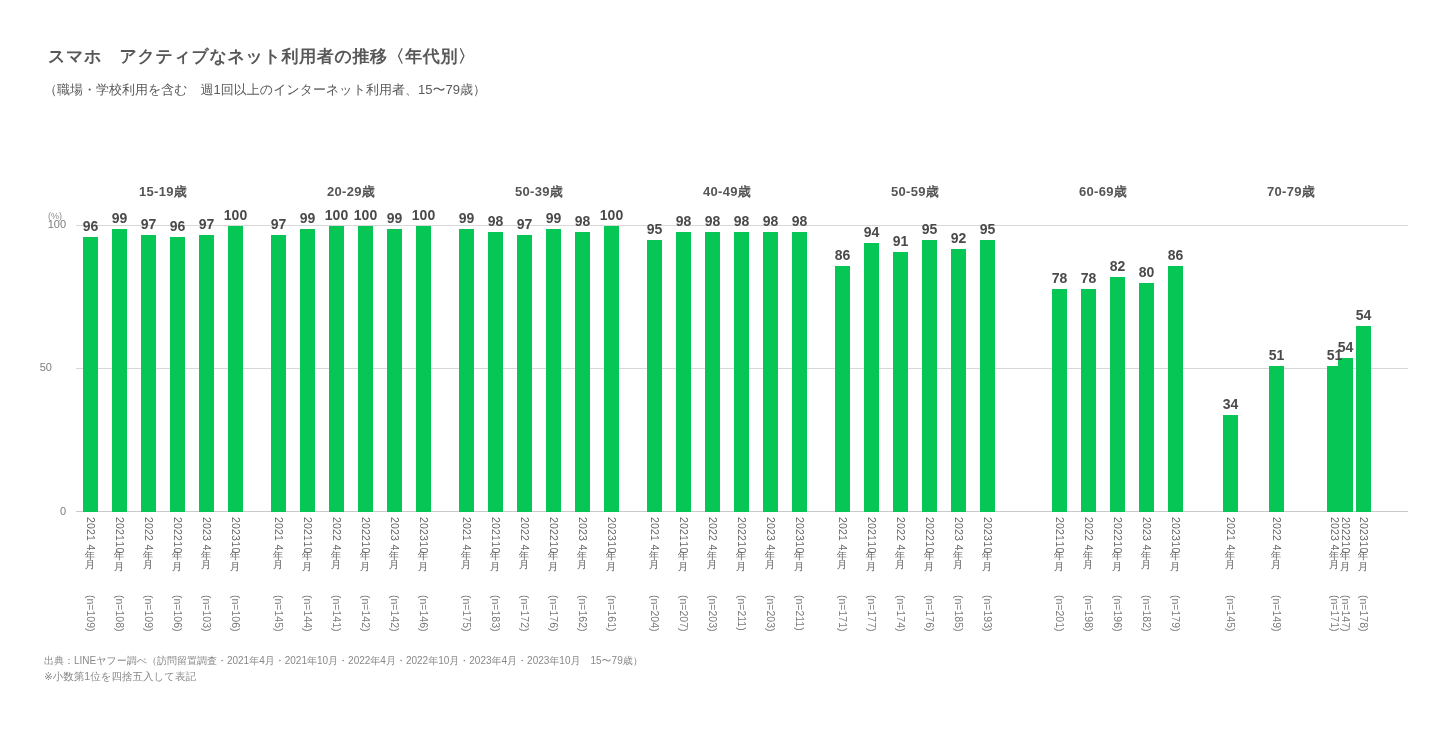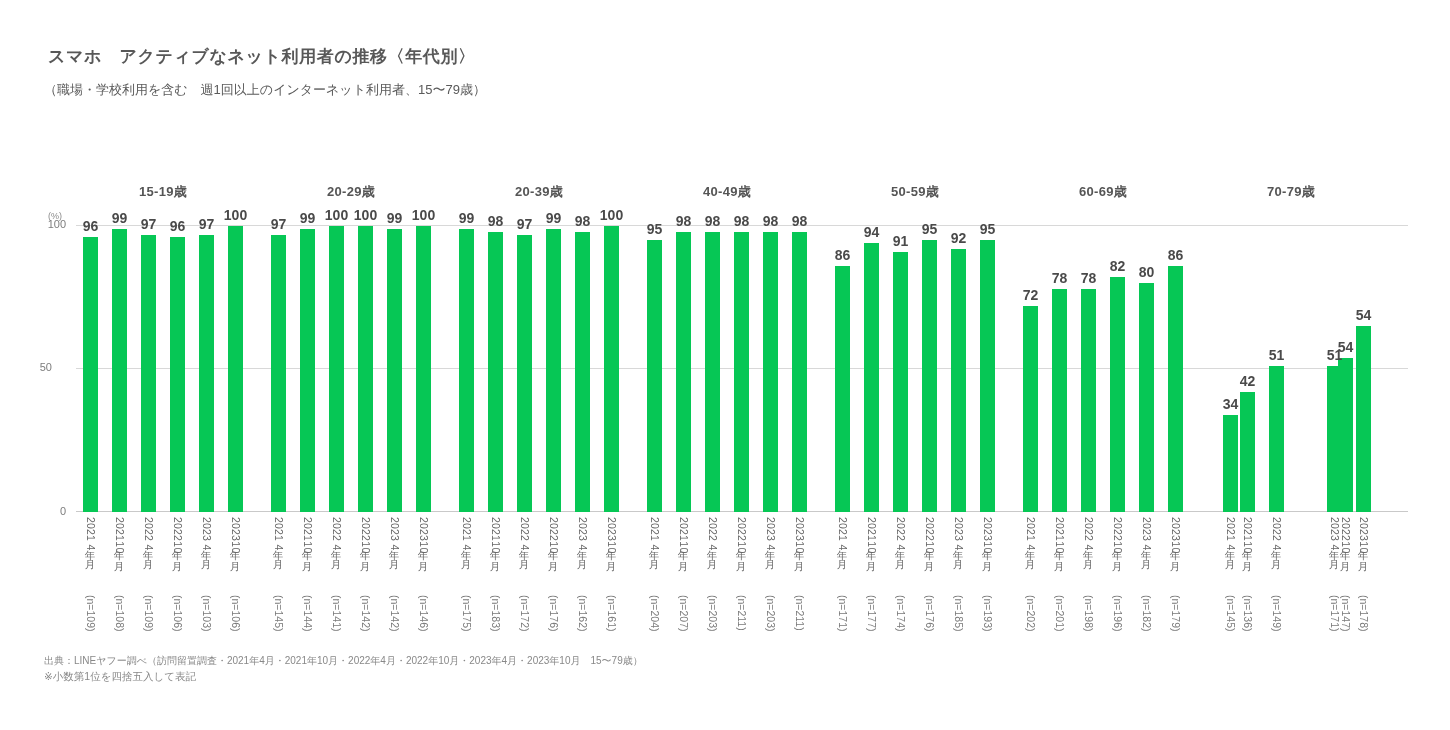--- a/index.html
+++ b/index.html
@@ -182,21 +182,21 @@
           <div class="n-label">(n=142)</div>
         </div>
         <div class="bar-slot" style="left: 145px;">
           <div class="bar" style="height: 286px; background: rgb(6, 199, 85);"></div>
           <div class="bar-value" style="bottom: 289px;">100</div>
           <div class="period-label">2023年10月</div>
           <div class="n-label">(n=146)</div>
         </div>
       </div>
       <div class="group" style="left: 376px; width: 174px;">
-        <div class="group-title">20-39歳</div>
+        <div class="group-title">50-39歳</div>
         <div class="bar-slot" style="left: 0px;">
           <div class="bar" style="height: 283.14px; background: rgb(6, 199, 85);"></div>
           <div class="bar-value" style="bottom: 286.14px;">99</div>
           <div class="period-label">2021年 4月</div>
           <div class="n-label">(n=175)</div>
         </div>
         <div class="bar-slot" style="left: 29px;">
           <div class="bar" style="height: 280.28px; background: rgb(6, 199, 85);"></div>
           <div class="bar-value" style="bottom: 283.28px;">98</div>
           <div class="period-label">2021年10月</div>
@@ -300,26 +300,20 @@
         </div>
         <div class="bar-slot" style="left: 145px;">
           <div class="bar" style="height: 271.7px; background: rgb(6, 199, 85);"></div>
           <div class="bar-value" style="bottom: 274.7px;">95</div>
           <div class="period-label">2023年10月</div>
           <div class="n-label">(n=193)</div>
         </div>
       </div>
       <div class="group" style="left: 940px; width: 174px;">
         <div class="group-title">60-69歳</div>
-        <div class="bar-slot" style="left: 0px;">
-          <div class="bar" style="height: 205.92px; background: rgb(6, 199, 85);"></div>
-          <div class="bar-value" style="bottom: 208.92px;">72</div>
-          <div class="period-label">2021年 4月</div>
-          <div class="n-label">(n=202)</div>
-        </div>
         <div class="bar-slot" style="left: 29px;">
           <div class="bar" style="height: 223.08px; background: rgb(6, 199, 85);"></div>
           <div class="bar-value" style="bottom: 226.08px;">78</div>
           <div class="period-label">2021年10月</div>
           <div class="n-label">(n=201)</div>
         </div>
         <div class="bar-slot" style="left: 58px;">
           <div class="bar" style="height: 223.08px; background: rgb(6, 199, 85);"></div>
           <div class="bar-value" style="bottom: 226.08px;">78</div>
           <div class="period-label">2022年 4月</div>
@@ -345,26 +339,20 @@
         </div>
       </div>
       <div class="group" style="left: 1128px; width: 174px;">
         <div class="group-title">70-79歳</div>
         <div class="bar-slot" style="left: 12px;">
           <div class="bar" style="height: 97.24px; background: rgb(6, 199, 85);"></div>
           <div class="bar-value" style="bottom: 100.24px;">34</div>
           <div class="period-label">2021年 4月</div>
           <div class="n-label">(n=145)</div>
         </div>
-        <div class="bar-slot" style="left: 29px;">
-          <div class="bar" style="height: 120.12px; background: rgb(6, 199, 85);"></div>
-          <div class="bar-value" style="bottom: 123.12px;">42</div>
-          <div class="period-label">2021年10月</div>
-          <div class="n-label">(n=136)</div>
-        </div>
         <div class="bar-slot" style="left: 58px;">
           <div class="bar" style="height: 145.86px; background: rgb(6, 199, 85);"></div>
           <div class="bar-value" style="bottom: 148.86px;">51</div>
           <div class="period-label">2022年 4月</div>
           <div class="n-label">(n=149)</div>
         </div>
         <div class="bar-slot" style="left: 87px; margin-left: 40px;">
           <div class="bar" style="height: 154.44px; background: rgb(6, 199, 85);"></div>
           <div class="bar-value" style="bottom: 157.44px;">54</div>
           <div class="period-label">2022年10月</div>

